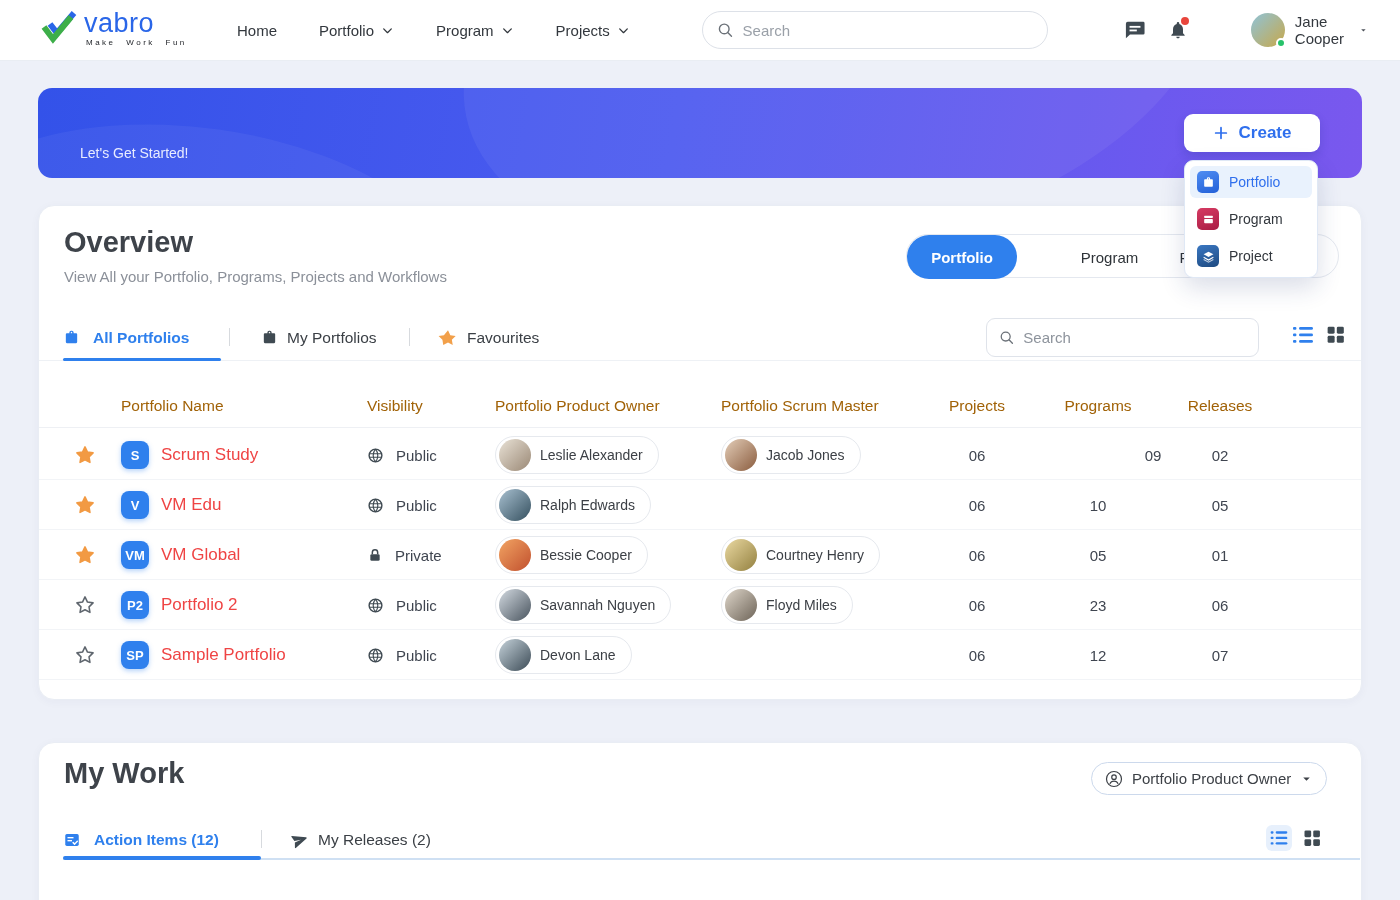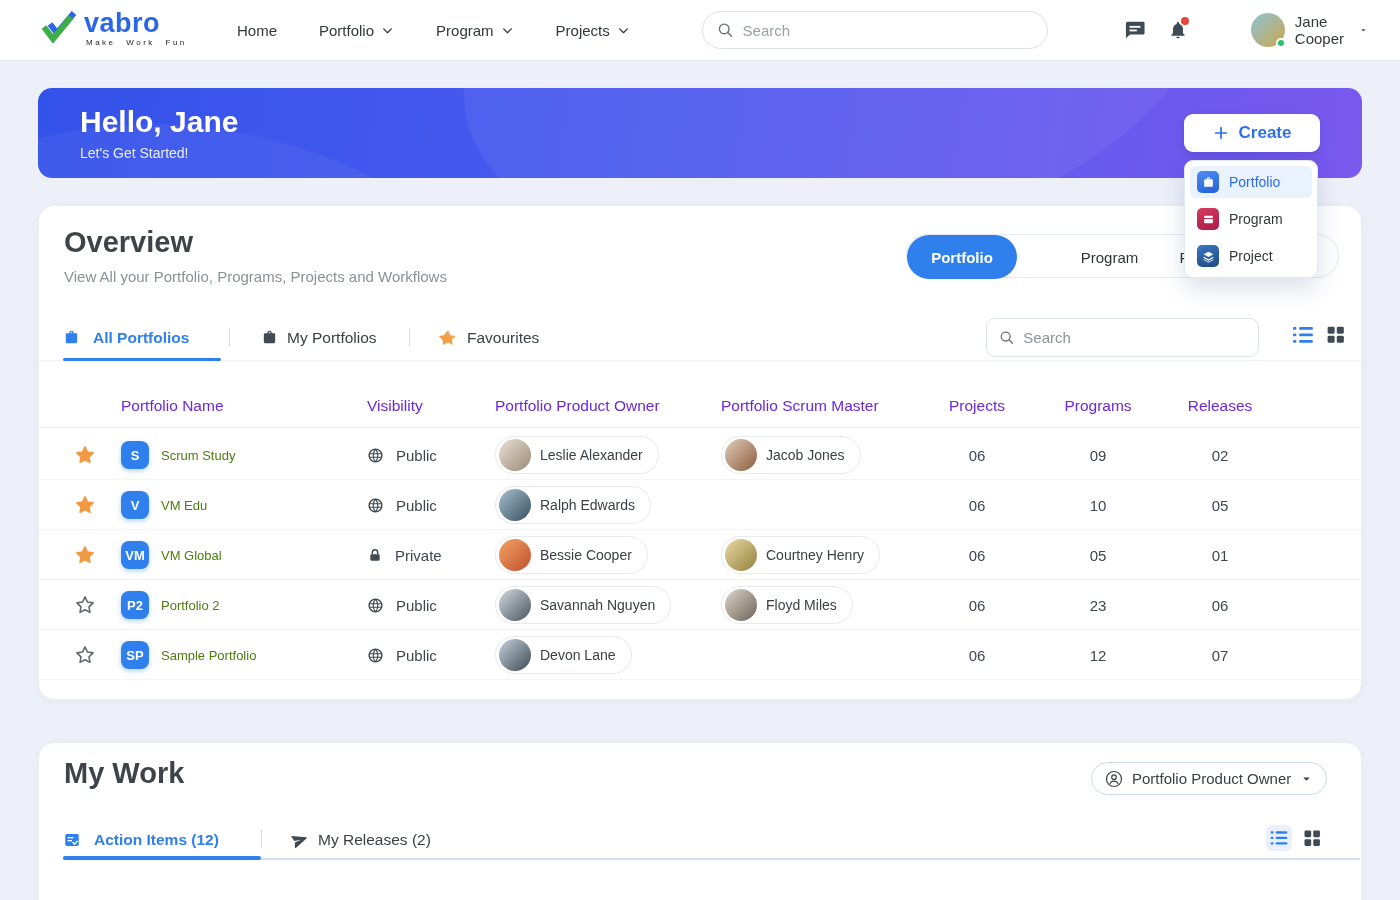--- a/index.html
+++ b/index.html
@@ -4,21 +4,21 @@
 <style>
   * { margin:0; padding:0; box-sizing:border-box; }
   html,body { width:1400px; height:900px; overflow:hidden; }
   body { position:relative; background:#edf0f8; font-family:"Liberation Sans",sans-serif; color:#32373d; }
   svg { display:block; }
 
   
   .navbar { position:absolute; inset:0 0 auto 0; height:60px; background:#fff; box-shadow:0 1px 0 #e9edf3; z-index:10; }
   .logo { position:absolute; left:40px; top:8px; display:flex; align-items:flex-start; cursor:pointer; }
   .logo-text-wrap { margin-left:6px; }
-  .logo-name { font-size:27px; font-weight:bold; color:#2a66e8; letter-spacing:.5px; line-height:30px; }
+  .logo-name { font-size:27px; font-weight:normal; color:#2a66e8; letter-spacing:.5px; line-height:30px; }
   .logo-tagline { font-size:8px; letter-spacing:2.5px; word-spacing:6px; color:#23262b; margin-top:0; margin-left:2px; }
   .nav-links { position:absolute; left:237px; top:0; height:60px; display:flex; align-items:center; gap:42px; }
   .nav-link { display:flex; align-items:center; gap:7px; font-size:15px; font-weight:500; color:#32373d; cursor:pointer; }
   .nav-search { position:absolute; left:702px; top:11px; width:346px; height:38px; border:1px solid #dde1e8; border-radius:19px; background:#fff; display:flex; align-items:center; padding:0 14px; gap:9px; }
   .nav-search input { border:none; outline:none; font-size:15px; color:#3c4046; width:100%; font-family:"Liberation Sans",sans-serif; background:transparent; }
   .nav-search input::placeholder { color:#9aa0a8; }
   .nav-right { position:absolute; right:0; top:0; height:60px; display:flex; align-items:center; }
   .chat-btn { position:absolute; right:254px; cursor:pointer; }
   .bell-btn { position:absolute; right:210px; cursor:pointer; }
   .bell-dot { position:absolute; top:-2px; right:-1px; width:8px; height:8px; border-radius:50%; background:#e8453c; }
@@ -78,26 +78,26 @@
 
   .inline-search { position:absolute; left:947px; top:112px; width:273px; height:39px; border:1px solid #dfe3ea; border-radius:9px; display:flex; align-items:center; padding:0 12px; gap:9px; background:#fff; }
   .inline-search input { border:none; outline:none; font-size:15px; width:100%; color:#3c4046; font-family:"Liberation Sans",sans-serif; background:transparent; }
   .inline-search input::placeholder { color:#8d939c; }
   .view-toggle { position:absolute; cursor:pointer; }
   .vt-box { width:26px; height:26px; border-radius:6px; display:flex; align-items:center; justify-content:center; }
   .vt-box.lit { background:#e7f0fc; }
 
   
   .thead { position:absolute; left:0; right:0; top:180px; height:42px; border-bottom:1px solid #eef0f4; }
-  .th { position:absolute; top:11px; font-size:15.5px; color:#6d28d9; font-weight:500; }
+  .th { position:absolute; top:11px; font-size:15.5px; color:#a16207; font-weight:500; }
   .trow { position:absolute; left:0; right:0; height:50px; border-bottom:1px solid #f2f4f7; }
   .cell { position:absolute; top:0; height:50px; display:flex; align-items:center; }
   .c-star { left:35px; }
   .c-badge { left:82px; }
-  .c-name { left:122px; font-size:13px; color:#4d7c0f; }
+  .c-name { left:122px; font-size:17px; color:#ef4444; }
   .c-vis  { left:328px; gap:12px; font-size:15px; color:#3f4550; }
   .c-owner { left:456px; }
   .c-scrum { left:682px; }
   .c-num { width:60px; justify-content:center; font-size:15px; color:#3f4550; }
   .c-kebab { left:1266px; width:24px; justify-content:center; cursor:pointer; }
   .badge { width:28px; height:28px; border-radius:8px; background:#2f80ed; color:#fff; font-size:13px; font-weight:bold; display:flex; align-items:center; justify-content:center; box-shadow:0 2px 5px rgba(47,128,237,.35); }
   .person-chip { display:inline-flex; align-items:center; gap:9px; height:38px; border:1px solid #e6e9ee; border-radius:19px; padding:3px 15px 3px 3px; background:#fff; }
   .person-chip .avatar { width:32px; height:32px; }
   .person-chip .p-name { font-size:14px; color:#3c4046; white-space:nowrap; }
   .star-btn { cursor:pointer; }
@@ -189,21 +189,20 @@
       <svg width="14" height="14" viewBox="0 0 24 24">
           <path d="M6 10l6 6 6-6z" fill="#4b5058"></path>
         </svg>
     </span>
   </div>
 </div>
 
 <div class="hero">
   <div class="hero-decor1"></div>
   <div class="hero-decor2"></div>
-  <div class="hero-greeting">Hello, Jane</div>
   <div class="hero-subtitle">Let's Get Started!</div>
   <button class="create-btn">
     <svg width="16" height="16" viewBox="0 0 24 24">
         <path d="M12 4v16M4 12h16" stroke="#2f6fed" stroke-width="2.6" stroke-linecap="round"></path>
       </svg>
     <span>Create</span>
   </button>
 </div>
 
 <div class="create-menu">
@@ -337,21 +336,21 @@
       <span class="p-name">Leslie Alexander</span>
     </span>
   </span>
   <span class="cell c-scrum">
     <span class="person-chip scrum-chip">
       <span class="avatar" style="background: linear-gradient(135deg, rgb(227, 205, 184), rgb(138, 92, 62));"></span>
       <span class="p-name">Jacob Jones</span>
     </span>
   </span>
   <span class="cell c-num" style="left:908px;">06</span>
-  <span class="cell c-num" style="left:1029px;">09</span>
+  <span class="cell c-num" style="left:1084px;">09</span>
   <span class="cell c-num" style="left:1151px;">02</span>
   <span class="cell c-kebab">
     <span><span class="kebab-dot"></span><span class="kebab-dot"></span><span class="kebab-dot"></span></span>
   </span>
 </div>
   <div class="trow" style="top:274px;">
   <span class="cell c-star star-btn filled">
     <svg class="star-svg" width="22" height="22" viewBox="0 0 24 24">
           <path d="M12 3.2l2.7 5.6 6.1.9-4.4 4.3 1 6.1L12 17.2l-5.4 2.9 1-6.1-4.4-4.3 6.1-.9z"></path>
         </svg>

